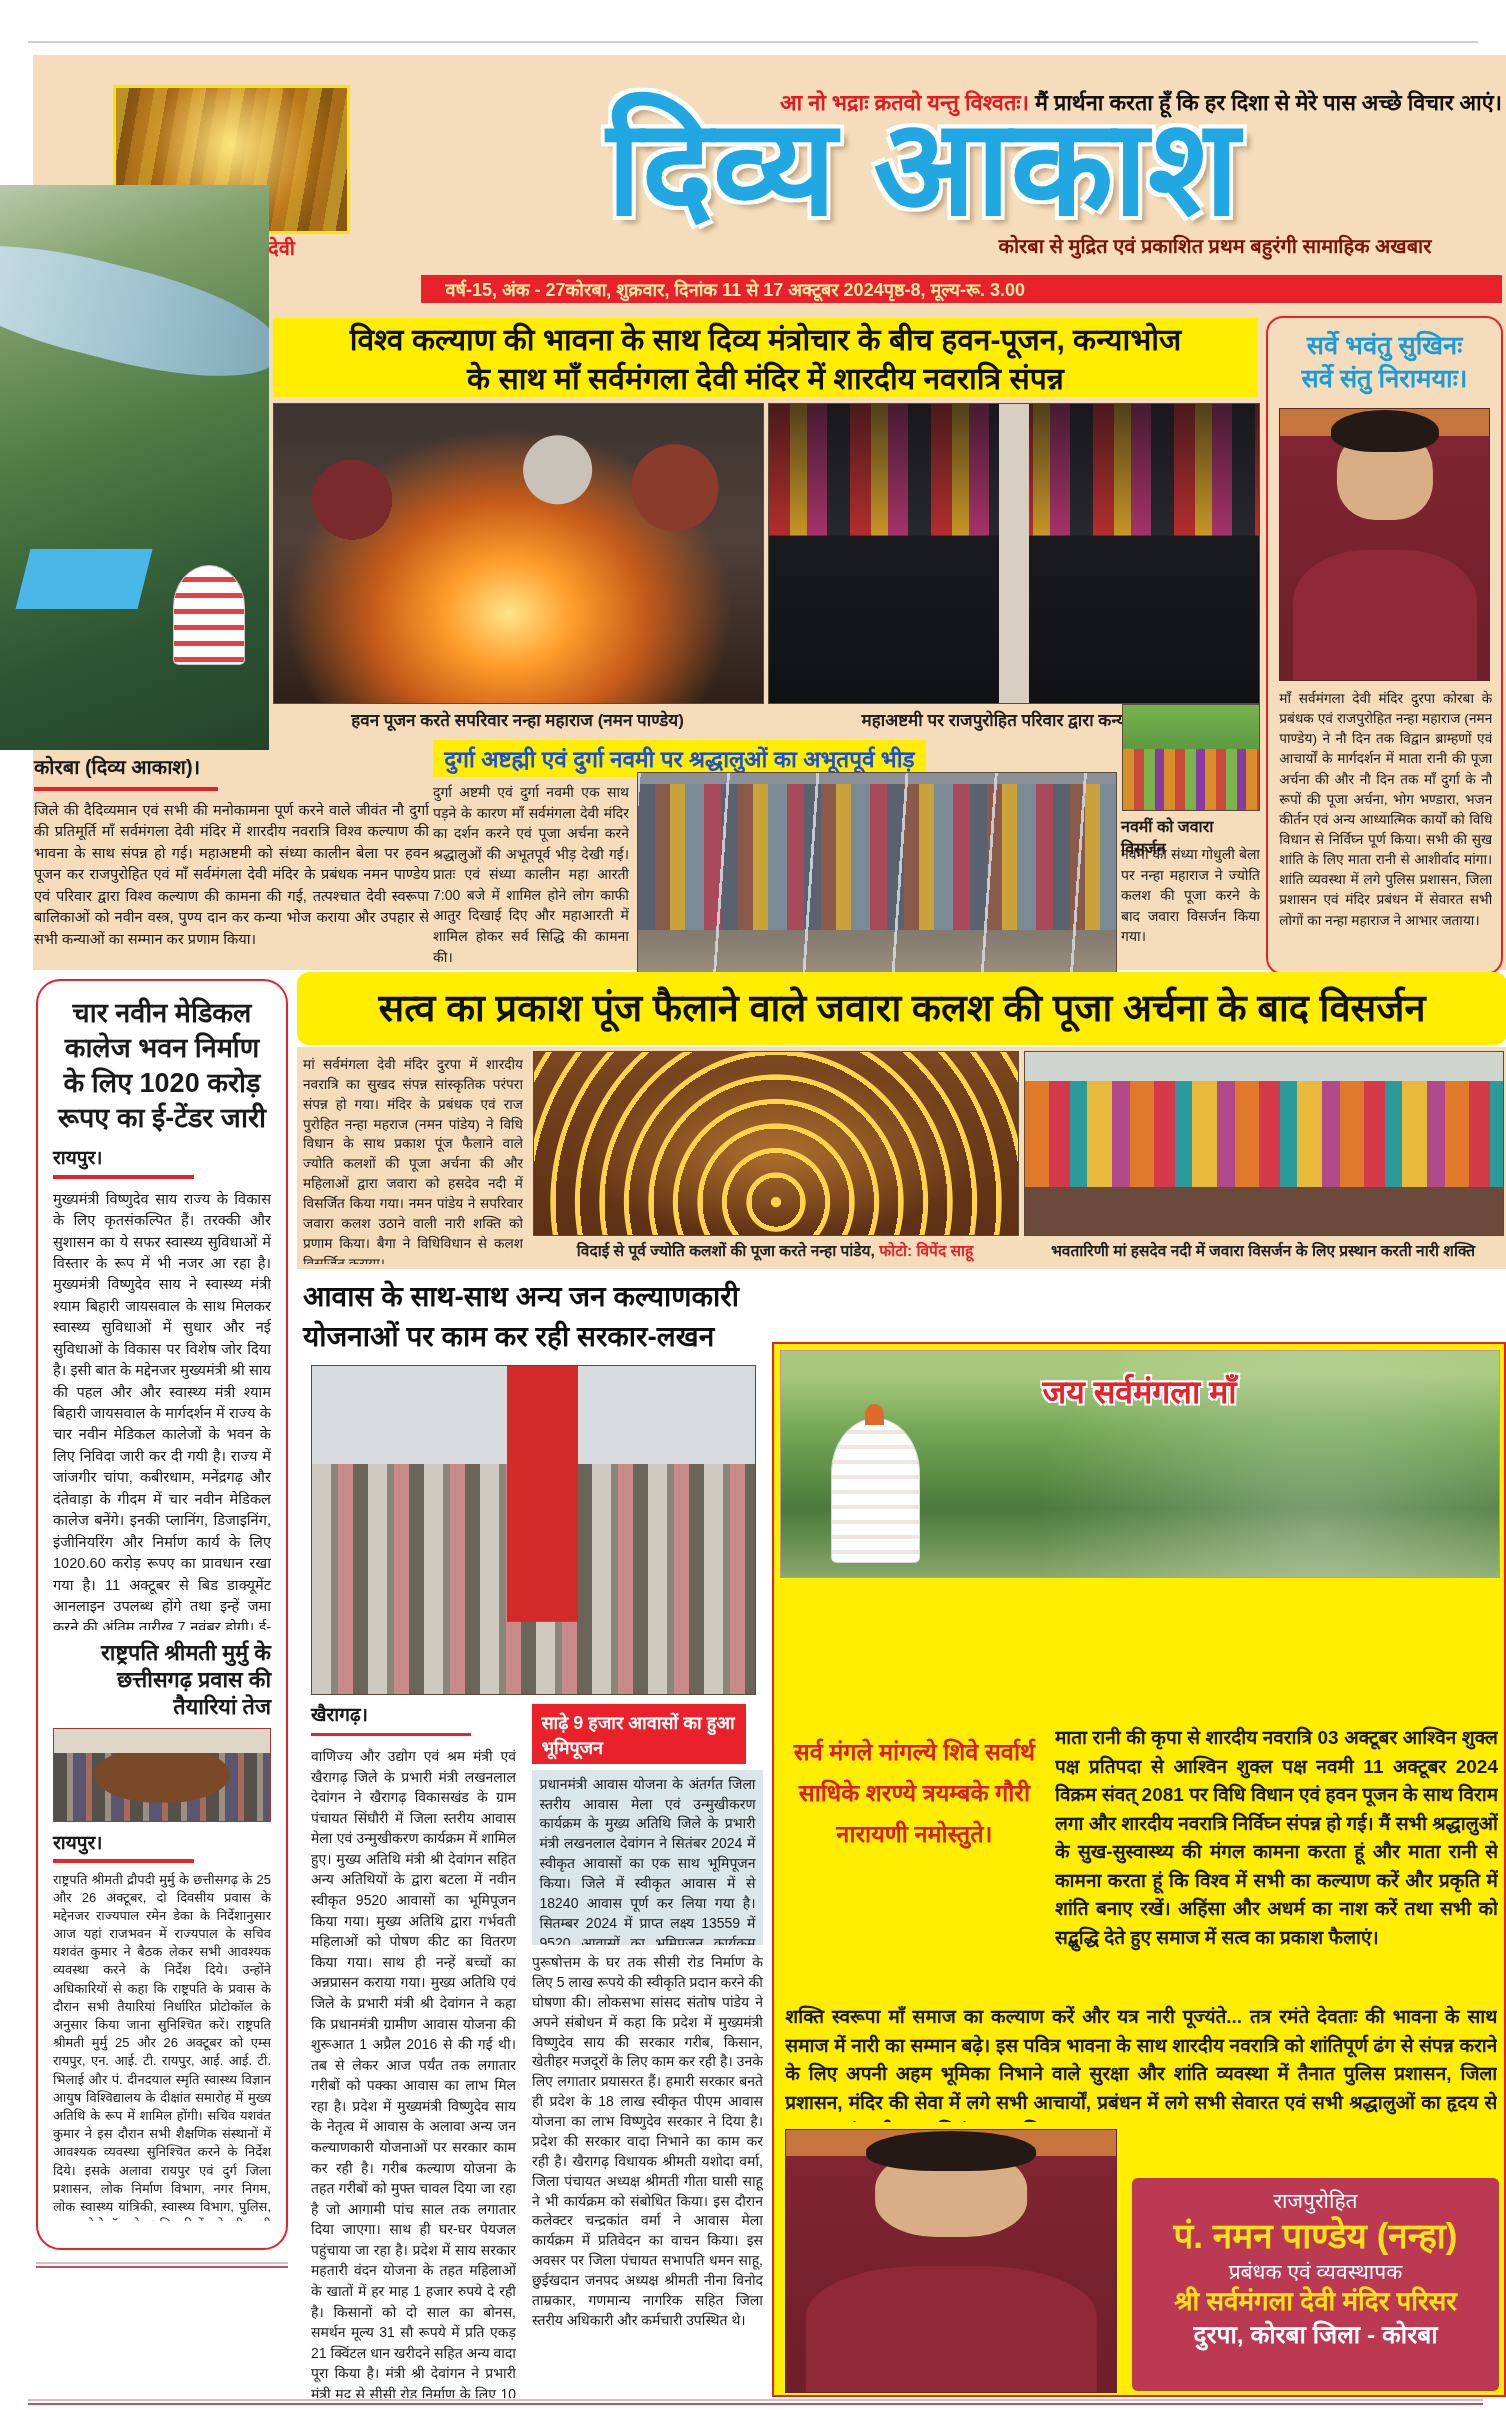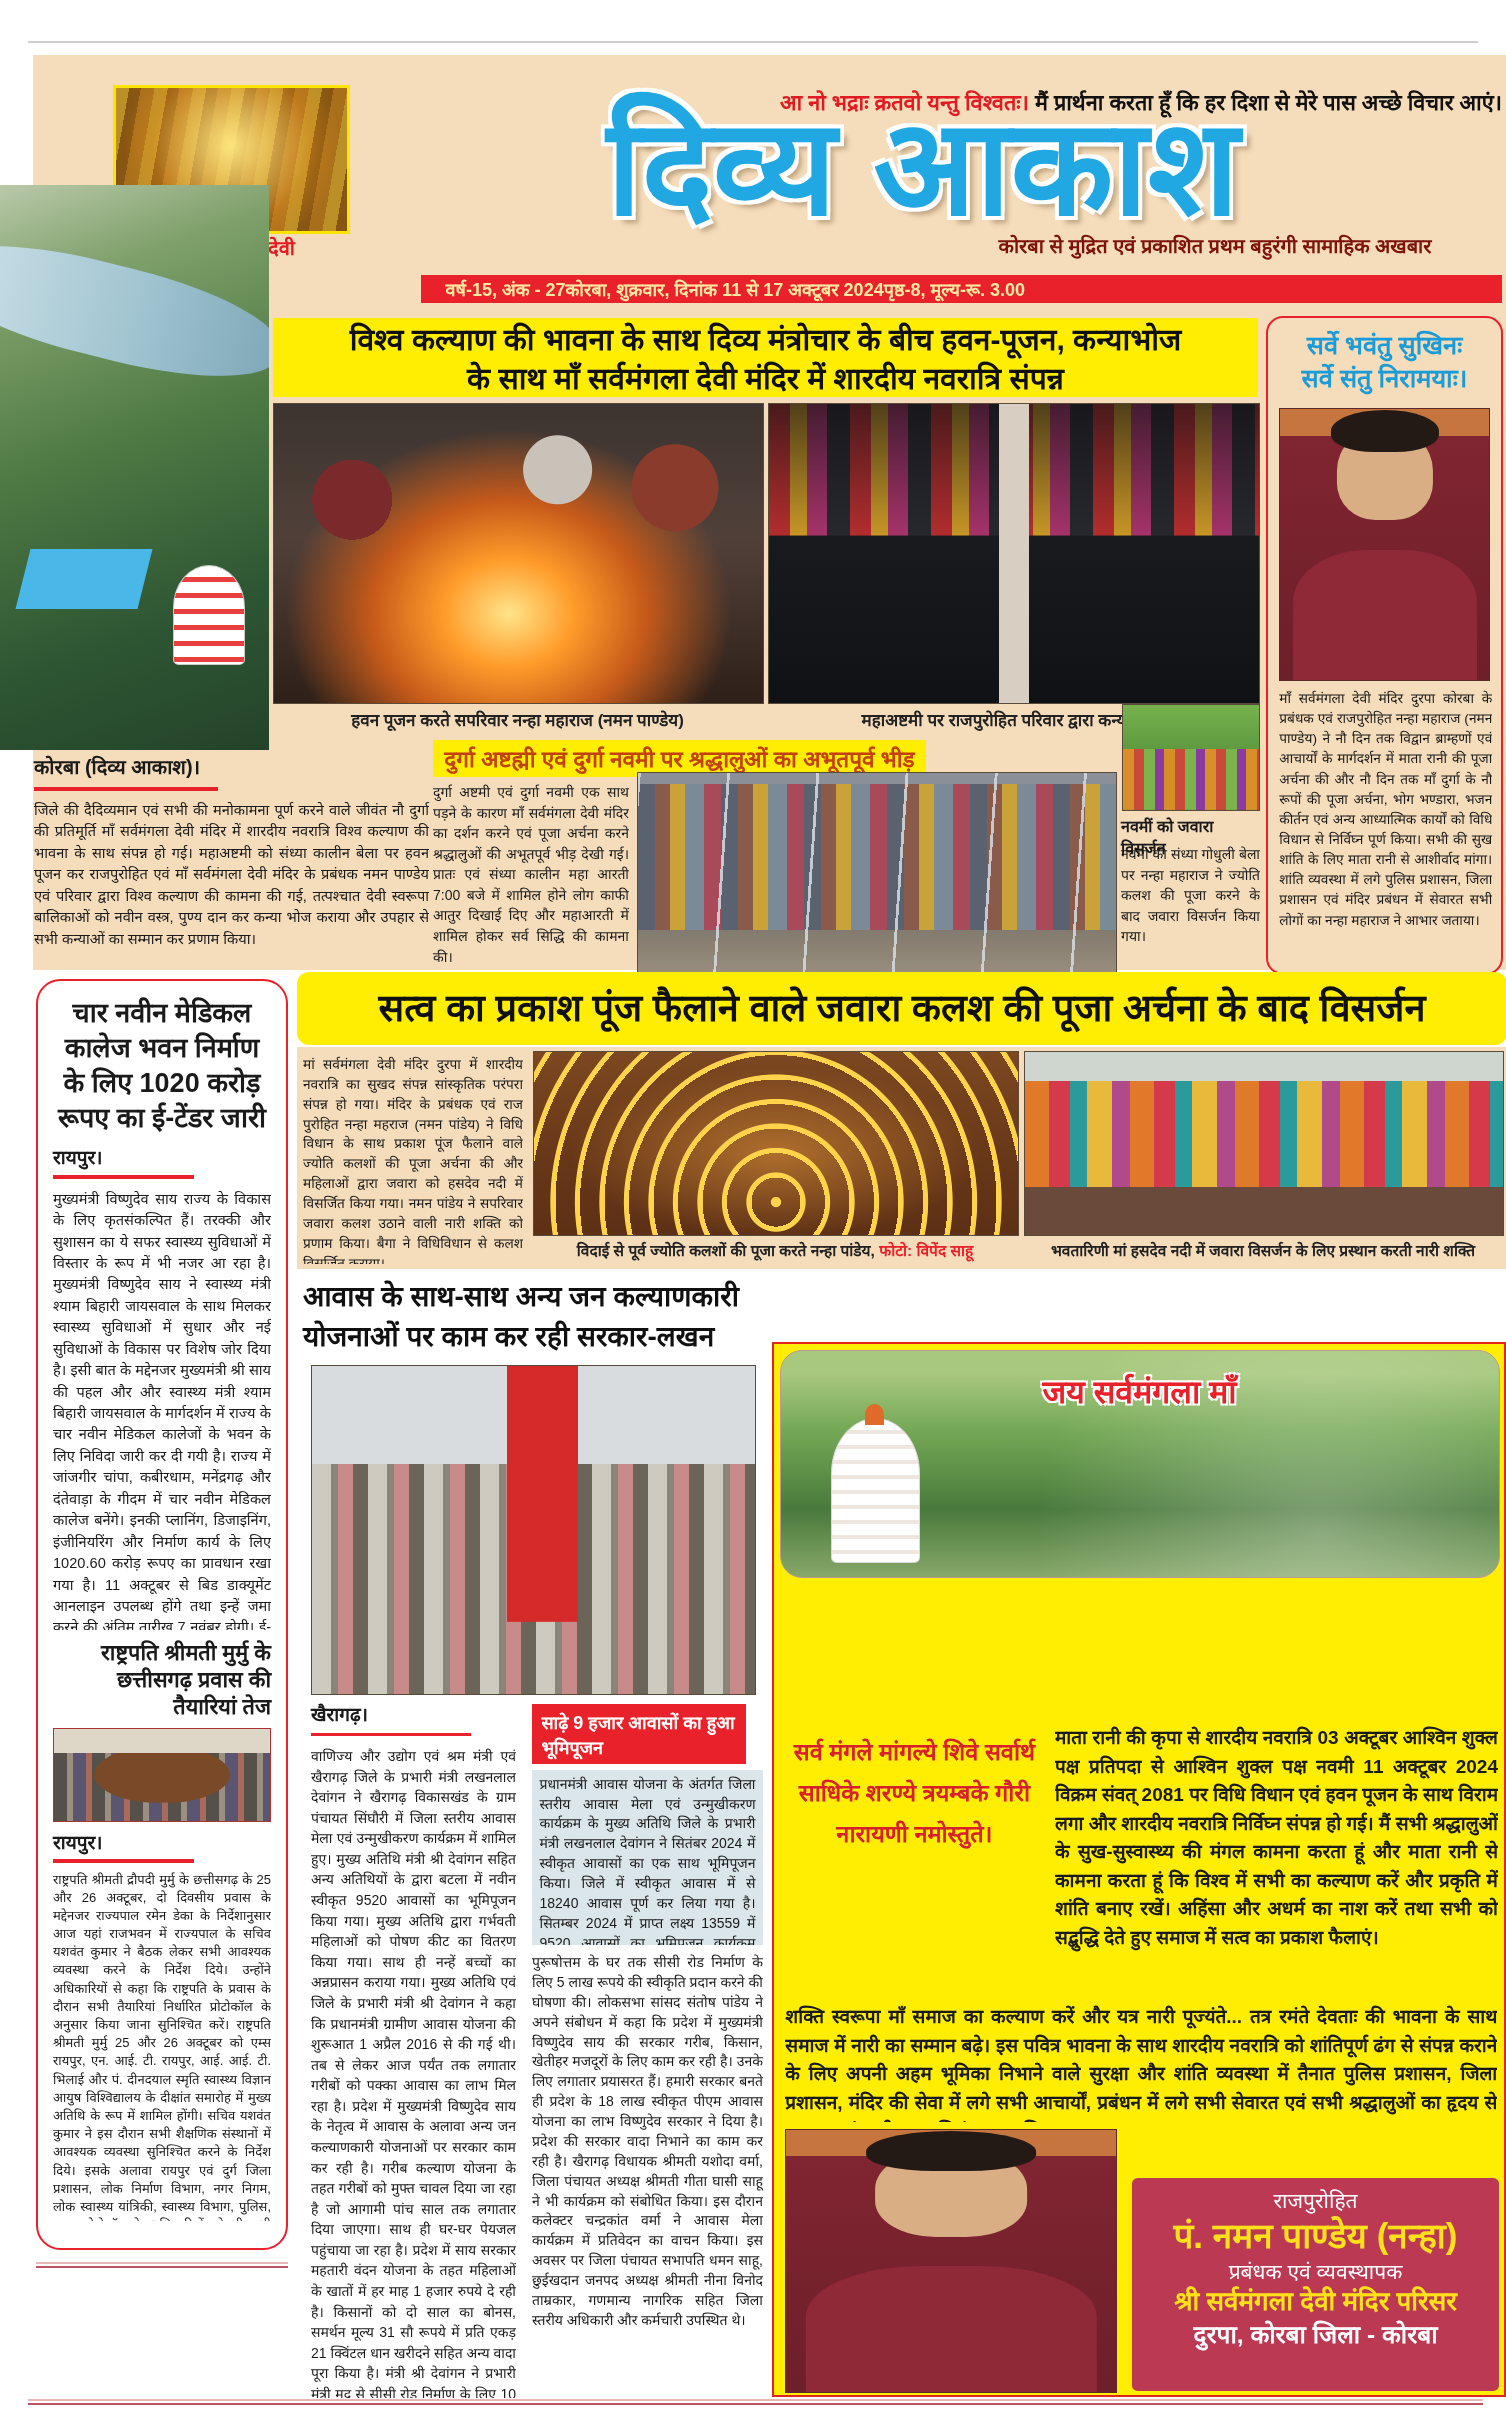--- a/index.html
+++ b/index.html
@@ -62,21 +62,21 @@
   .ph-nari{background:linear-gradient(180deg,#cfd6cf 0 16%,rgba(0,0,0,0) 16%),
            linear-gradient(180deg,rgba(0,0,0,0) 74%,#6a4a3a 74%),
            repeating-linear-gradient(90deg,#e07a2a 0 24.5px,#d43a4a 24.5px 45px,#2a9a9a 45px 62px,#e8b93a 62px 87px,#b04a8a 87px 105px),
            linear-gradient(#c9a, #a87);}
   .ph-podium{background:linear-gradient(90deg,rgba(0,0,0,0) 44%,#d42a2a 44% 60%,rgba(0,0,0,0) 60%),
              linear-gradient(180deg,#d8dcde 0 30%,rgba(0,0,0,0) 30%),
              repeating-linear-gradient(90deg,#cfcabf 0 19px,#8a8578 19px 26px,#c98a8a 26px 41px,#6a6558 41px 56px),
              linear-gradient(#b9b4aa,#8a847a);
              background-size:100% 78%,100% 100%,100% 100%,100% 100%;background-repeat:no-repeat;}
   .ph-gate{background:radial-gradient(circle at 75% 80%,rgba(255,255,255,.28),rgba(0,0,0,0) 50%),
-           linear-gradient(180deg,#a8c87e 0 10%,#74a855 35%,#4a7a3c 70%,#87a86a);border-radius:22px;}
+           linear-gradient(180deg,#a8c87e 0 10%,#74a855 35%,#4a7a3c 70%,#87a86a);}
   .gdome{position:absolute;left:7%;bottom:6%;width:87px;height:143px;
          background:repeating-linear-gradient(180deg,#fff 0 11.3px,#f0e6e0 11.3px 15px);
          border-radius:50% 50% 5.6px 5.6px/38% 38% 5.6px 5.6px;border:1.9px solid #d9d9d9;}
   .gdome::before{content:"";position:absolute;left:38%;top:-15px;width:22%;height:21px;background:#e06a2a;border-radius:50% 50% 0 0;}
   .gatetext{position:absolute;top:8%;left:0;right:0;text-align:center;color:#e8212a;font-weight:bold;font-size:32px;
             text-shadow:-1.9px -1.9px 0 #fff,1.9px -1.9px 0 #fff,-1.9px 1.9px 0 #fff,1.9px 1.9px 0 #fff;}
   .portrait{position:absolute;background:linear-gradient(180deg,#c7753f 0 10%,#802531 10%,#6d1f2a);overflow:hidden;border:0.9px solid #5a2a2a;}
   .portrait .face{position:absolute;left:50%;top:7%;width:46%;height:34%;transform:translateX(-50%);
                   background:#d9ae85;border-radius:46% 46% 40% 40%;}
   .portrait .face::before{content:"";position:absolute;left:-6%;top:-20%;width:112%;height:46%;background:#231a16;border-radius:50% 50% 40% 40%;}
@@ -130,21 +130,21 @@
 
   <div class="ph ph-havan" style="left:273px;top:403px;width:489px;height:299px;"></div>
   <div class="ph ph-kanya" style="left:768px;top:403px;width:490px;height:299px;"></div>
   <div class="abs caption" style="left:273px;top:708px;width:489px;font-size:17px;">हवन पूजन करते सपरिवार नन्हा महाराज (नमन पाण्डेय)</div>
   <div class="abs caption" style="left:768px;top:708px;width:490px;font-size:17px;">महाअष्टमी पर राजपुरोहित परिवार द्वारा कन्या भोज</div>
 
   <div class="abs" style="left:34px;top:753px;font-weight:bold;font-size:20px;">कोरबा (दिव्य आकाश)।</div>
   <div class="abs rule-red" style="left:34px;top:787px;width:184px;"></div>
   <div class="abs jtext" style="left:34px;top:800px;width:395px;height:149px;font-size:14.6px;">जिले की दैदिव्यमान एवं सभी की मनोकामना पूर्ण करने वाले जीवंत नौ दुर्गा की प्रतिमूर्ति माँ सर्वमंगला देवी मंदिर में शारदीय नवरात्रि विश्व कल्याण की भावना के साथ संपन्न हो गई। महाअष्टमी को संध्या कालीन बेला पर हवन पूजन कर राजपुरोहित एवं माँ सर्वमंगला देवी मंदिर के प्रबंधक नमन पाण्डेय एवं परिवार द्वारा विश्व कल्याण की कामना की गई, तत्पश्चात देवी स्वरूपा बालिकाओं को नवीन वस्त्र, पुण्य दान कर कन्या भोज कराया और उपहार से सभी कन्याओं का सम्मान कर प्रणाम किया।</div>
 
-  <div class="abs yellowband" style="left:433px;top:740px;display:inline-block;width:auto;color:#c2410c;font-size:22.6px;padding:2.8px 11.3px;white-space:nowrap;text-align:center;">दुर्गा अष्टह्मी एवं दुर्गा नवमी पर श्रद्धालुओं का अभूतपूर्व भीड़</div>
+  <div class="abs yellowband" style="left:433px;top:740px;display:inline-block;width:auto;color:#1d4ed8;font-size:22.6px;padding:2.8px 11.3px;white-space:nowrap;text-align:center;">दुर्गा अष्टह्मी एवं दुर्गा नवमी पर श्रद्धालुओं का अभूतपूर्व भीड़</div>
   <div class="abs jtext" style="left:433px;top:782px;width:196px;height:193px;font-size:14px;">दुर्गा अष्टमी एवं दुर्गा नवमी एक साथ पड़ने के कारण माँ सर्वमंगला देवी मंदिर का दर्शन करने एवं पूजा अर्चना करने श्रद्धालुओं की अभूतपूर्व भीड़ देखी गई। प्रातः एवं संध्या कालीन महा आरती 7:00 बजे में शामिल होने लोग काफी आतुर दिखाई दिए और महाआरती में शामिल होकर सर्व सिद्धि की कामना की।</div>
   <div class="ph ph-crowd" style="left:637px;top:772px;width:478px;height:203px;"></div>
 
   <div class="ph ph-jmini" style="left:1122px;top:704px;width:136px;height:105px;"></div>
   <div class="abs" style="left:1121px;top:815px;width:141px;font-weight:bold;font-size:16px;">नवमीं को जवारा विसर्जन</div>
   <div class="abs jtext" style="left:1121px;top:844px;width:139px;height:130px;font-size:14px;">नवमी की संध्या गोधुली बेला पर नन्हा महाराज ने ज्योति कलश की पूजा करने के बाद जवारा विसर्जन किया गया।</div>
 
   <div class="abs leadbox" style="left:1266px;top:316px;width:237px;height:659px;">
     <div class="shloka" style="margin-top:11.3px;">सर्वे भवंतु सुखिनः</div>
     <div class="shloka">सर्वे संतु निरामयाः।</div>

